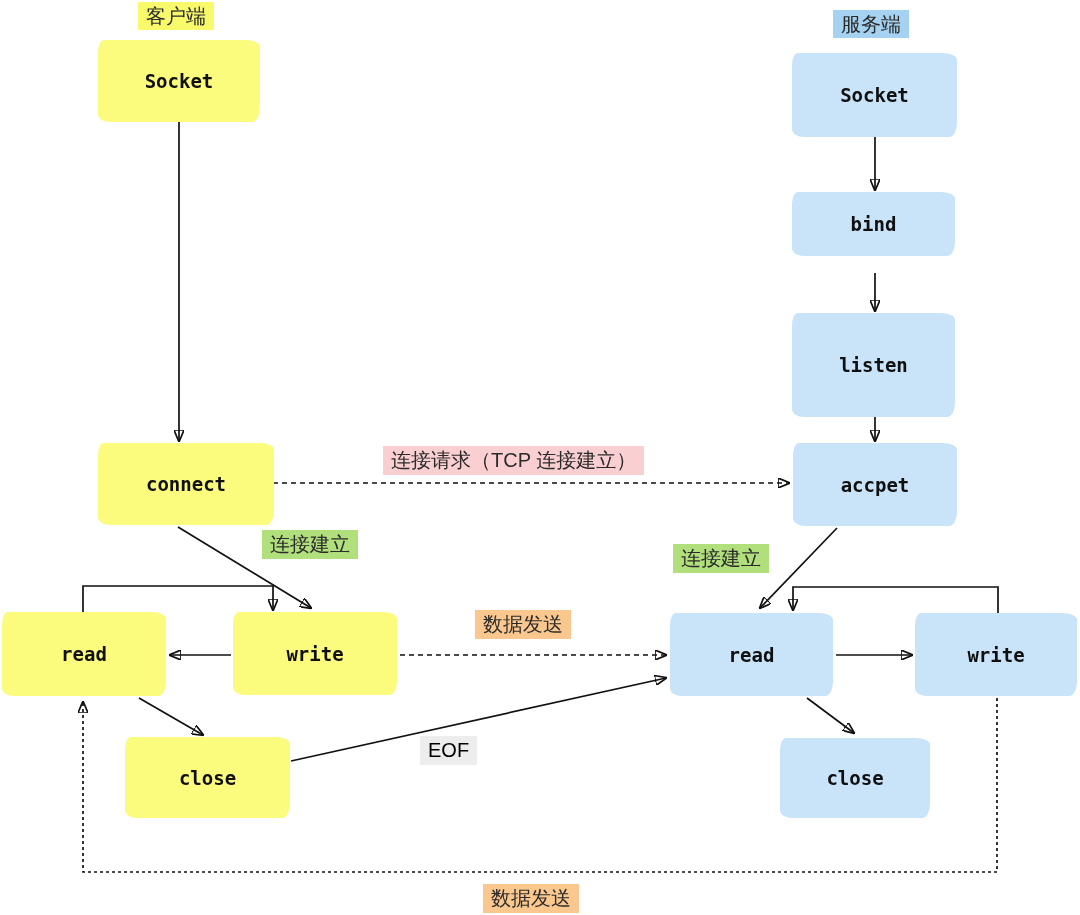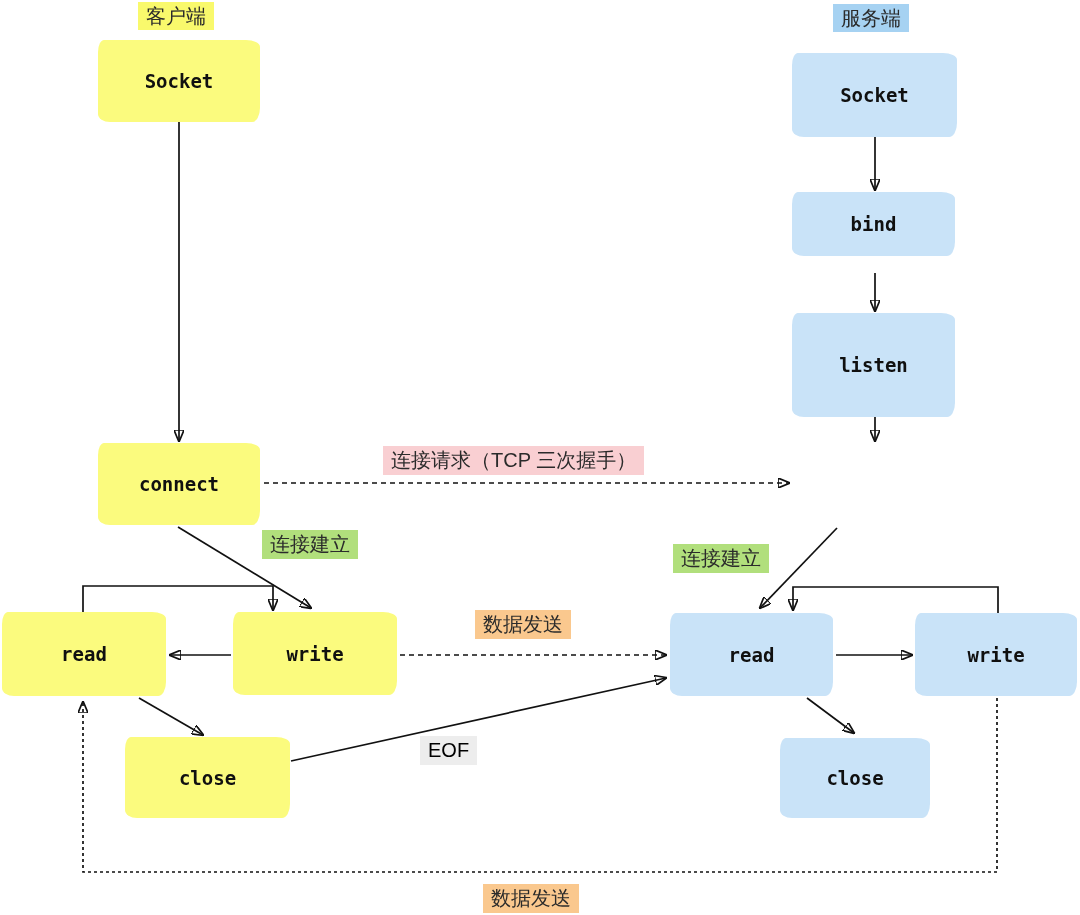--- a/index.html
+++ b/index.html
@@ -24,37 +24,37 @@
   }
   .node.yellow{background:var(--client-node-bg,#FBFB7E);}
   .node.blue{background:var(--server-node-bg,#C9E3F8);}
 
   .hdr{
     position:absolute;
     font-size:20px;color:#2b2b2b;
     padding:2px 8px;line-height:24px;
   }
   #hdr-client{left:138px;top:2px;background:var(--client-header-bg,#F9F96C);}
-  #hdr-server{left:833px;top:4px;background:var(--server-header-bg,#A6D2F2);}
+  #hdr-server{left:833px;top:10px;background:var(--server-header-bg,#A6D2F2);}
 
   .elabel{
     position:absolute;
     font-size:20px;color:#2b2b2b;
     padding:2px 8px;line-height:25px;white-space:nowrap;
   }
   #lbl-conn-request{left:383px;top:446px;background:var(--label-pink-bg,#F9CFD2);}
   #lbl-established-client{left:262px;top:530px;background:var(--label-green-bg,#B1DF7C);}
   #lbl-established-server{left:673px;top:544px;background:var(--label-green-bg,#B1DF7C);}
   #lbl-data-send-top{left:475px;top:610px;background:var(--label-orange-bg,#FAC88E);}
   #lbl-eof{left:420px;top:736px;background:var(--label-gray-bg,#EDEDED);color:#000000;}
   #lbl-data-send-bottom{left:483px;top:884px;background:var(--label-orange-bg,#FAC88E);}
 
   
   #n-client-socket {left:98px; top:40px; width:162px;height:82px;}
-  #n-client-connect{left:98px; top:443px;width:162px;height:82px;}
+  #n-client-connect{left:98px; top:443px;width:176px;height:82px;}
   #n-client-read   {left:2px;  top:612px;width:164px;height:84px;}
   #n-client-write  {left:233px;top:612px;width:164px;height:83px;}
   #n-client-close  {left:125px;top:737px;width:165px;height:81px;}
   #n-server-socket {left:792px;top:53px; width:165px;height:84px;}
   #n-server-bind   {left:792px;top:192px;width:163px;height:64px;}
   #n-server-listen {left:792px;top:313px;width:163px;height:104px;}
   #n-server-accpet {left:793px;top:443px;width:164px;height:83px;}
   #n-server-read   {left:670px;top:613px;width:163px;height:83px;}
   #n-server-write  {left:915px;top:613px;width:162px;height:83px;}
   #n-server-close  {left:780px;top:738px;width:150px;height:80px;}
@@ -94,24 +94,25 @@
 
   <div class="node yellow" id="n-client-socket">Socket</div>
   <div class="node yellow" id="n-client-connect">connect</div>
   <div class="node yellow" id="n-client-read">read</div>
   <div class="node yellow" id="n-client-write">write</div>
   <div class="node yellow" id="n-client-close">close</div>
 
   <div class="node blue" id="n-server-socket">Socket</div>
   <div class="node blue" id="n-server-bind">bind</div>
   <div class="node blue" id="n-server-listen">listen</div>
+  <div class="node blue" id="n-server-accpet">accpet</div>
   <div class="node blue" id="n-server-read">read</div>
   <div class="node blue" id="n-server-write">write</div>
   <div class="node blue" id="n-server-close">close</div>
 
-  <div class="elabel" id="lbl-conn-request">连接请求（TCP 三次握手）</div>
+  <div class="elabel" id="lbl-conn-request">连接请求（TCP 连接建立）</div>
   <div class="elabel" id="lbl-established-client">连接建立</div>
   <div class="elabel" id="lbl-established-server">连接建立</div>
   <div class="elabel" id="lbl-data-send-top">数据发送</div>
   <div class="elabel" id="lbl-eof">EOF</div>
   <div class="elabel" id="lbl-data-send-bottom">数据发送</div>
 
 </div>
 
 </body></html>

